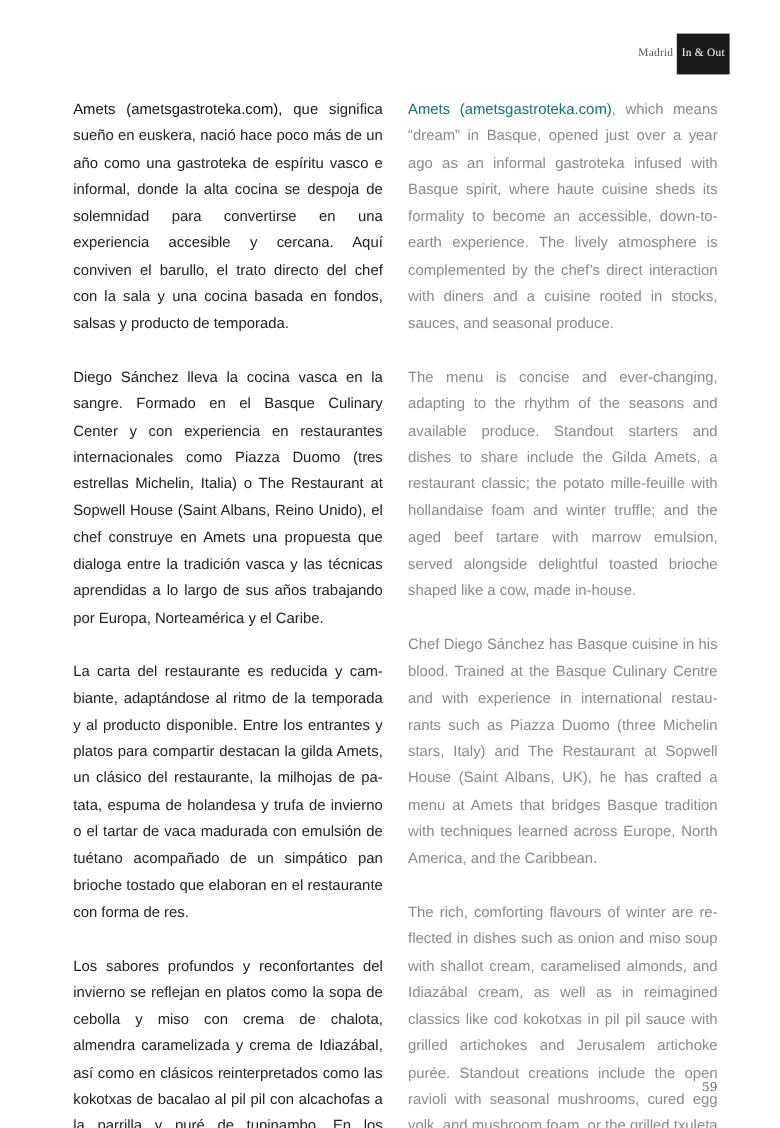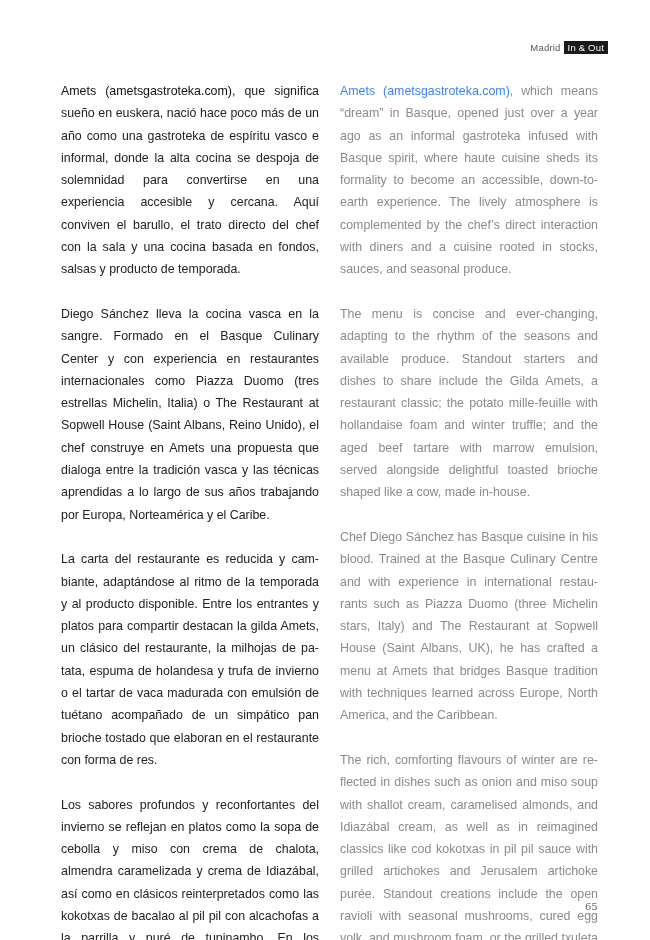--- a/index.html
+++ b/index.html
@@ -3,35 +3,35 @@
   <meta charset="utf-8">
   <style>
     html, body { margin: 0; padding: 0; }
     body {
       width: 650px; height: 940px; background: #ffffff; position: relative; overflow: hidden;
       font-family: "Liberation Sans", sans-serif;
     }
     .header {
       position: absolute; top: 28px; right: 42px;
       display: flex; align-items: center; gap: 3px;
-      font-family: Liberation Sans, sans-serif; font-size: 9.5px; margin-top: 13px;
+      font-family: Liberation Serif, serif; font-size: 9.5px;
     }
     .header .city { color: #555; font-weight: 300; letter-spacing: 0.2px; }
-    .header .brand { background: #1a1a1a; color: #fff; padding: 1px 4px; letter-spacing: 0.2px; }
+    .header .brand { background: #1a1a1a; color: #fff; padding: 12px 4px; letter-spacing: 0.2px; }
     .col {
       position: absolute; top: 80px; width: 258px;
       font-size: 12.4px; line-height: 22.3px; text-align: justify;
       hyphens: manual;
     }
     .col.left { left: 61px; color: #222; }
     .col.right { left: 340px; color: #8a8a8a; }
     .col p { margin: 0 0 22.3px 0; }
     .col b { font-weight: normal; }
     .col.left b { color: #111; }
-    .col.right b { color: #3b82f6; }
+    .col.right b { color: #0f766e; }
     .page-num {
       position: absolute; top: 901px; left: 585px;
       font-family: "DejaVu Serif", serif; font-size: 10px; color: #666;
     }
   </style>
 </head>
 <body>
 
 <div class="header">
   <span class="city">Madrid</span>
@@ -45,13 +45,13 @@
   <p>Los sabores profundos y reconfortantes del invierno se reflejan en platos como la sopa de cebolla y miso con crema de chalota, almendra caramelizada y crema de Idiazábal, así como en clásicos reinterpretados como las kokotxas de bacalao al pil pil con alcachofas a la parrilla y puré de tupinambo. En los principales sobresa­len el ravioli abierto de setas de temporada con yema de huevo curada y espuma de champiño­nes o la txuleta a la parrilla en ceniza de puerro con emulsión de avellanas y soja. El apartado</p>
 </div>
 
 <div class="col right">
   <p><b>Amets (ametsgastroteka.com)</b><span>, which means “dream” in Basque, opened just over a year ago as an informal gastroteka infused with Basque spir­it, where haute cuisine sheds its formality to be­come an accessible, down-to-earth experience. The lively atmosphere is complemented by the chef’s direct interaction with diners and a cuisine rooted in stocks, sauces, and seasonal produce.</span></p>
   <p>The menu is concise and ever-changing, adapt­ing to the rhythm of the seasons and available produce. Standout starters and dishes to share include the Gilda Amets, a restaurant classic; the potato mille-feuille with hollandaise foam and winter truffle; and the aged beef tartare with mar­row emulsion, served alongside delightful toast­ed brioche shaped like a cow, made in-house.</p>
   <p>Chef Diego Sánchez has Basque cuisine in his blood. Trained at the Basque Culinary Centre and with experience in international restau­rants such as Piazza Duomo (three Michelin stars, Italy) and The Restaurant at Sopwell House (Saint Albans, UK), he has crafted a menu at Amets that bridges Basque tradition with techniques learned across Europe, North America, and the Caribbean.</p>
   <p>The rich, comforting flavours of winter are re­flected in dishes such as onion and miso soup with shallot cream, caramelised almonds, and Idiazábal cream, as well as in reimagined classics like cod kokotxas in pil pil sauce with grilled artichokes and Jerusalem artichoke purée. Standout creations include the open ravioli with seasonal mushrooms, cured egg yolk, and mushroom foam, or the grilled txuleta (bone-in rib steak) on leek ash with a hazelnut and soy emulsion. The dessert selection con­cludes with signature offerings such as dark chocolate with rosemary and olive oil, or Am­ets’s playful take on the “pink panther.”</p>
 </div>
 
-<div class="page-num">65</div>
+<div class="page-num">59</div>
 
 </body></html>

